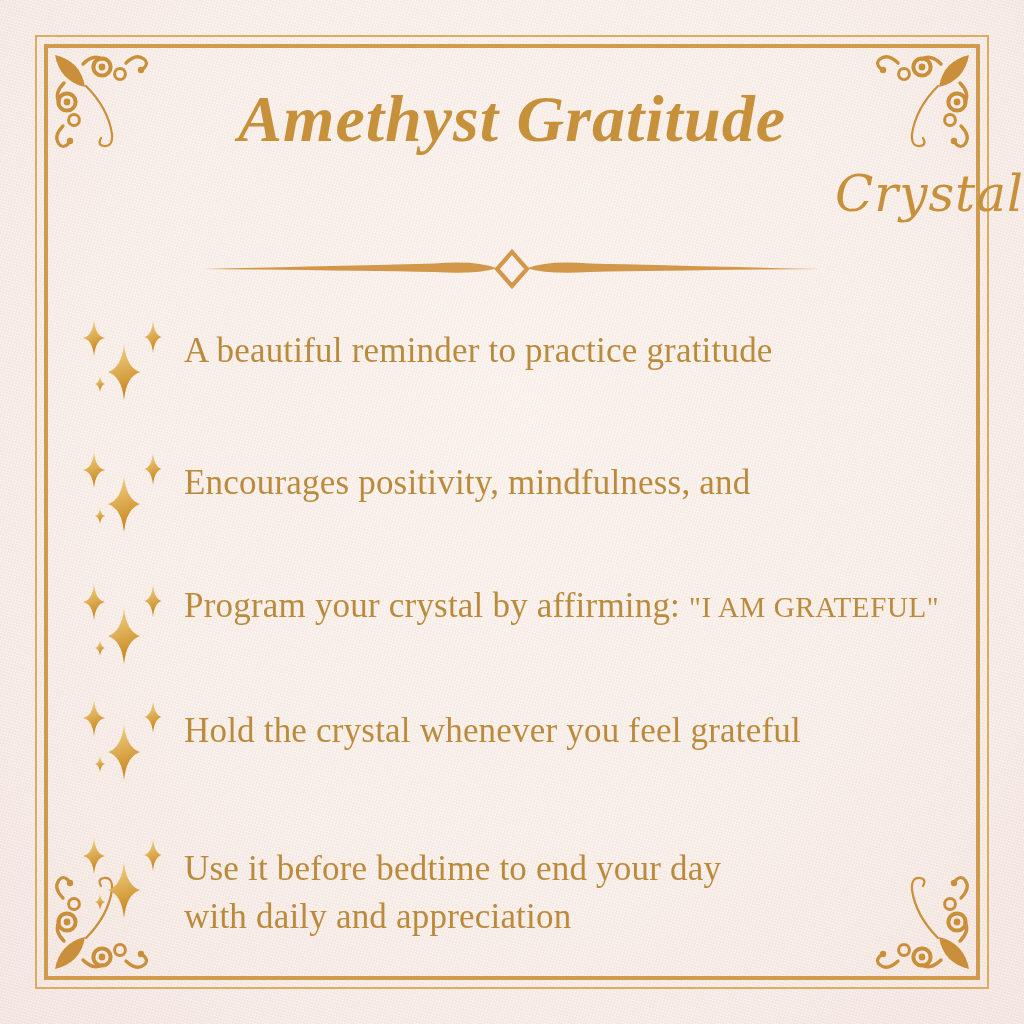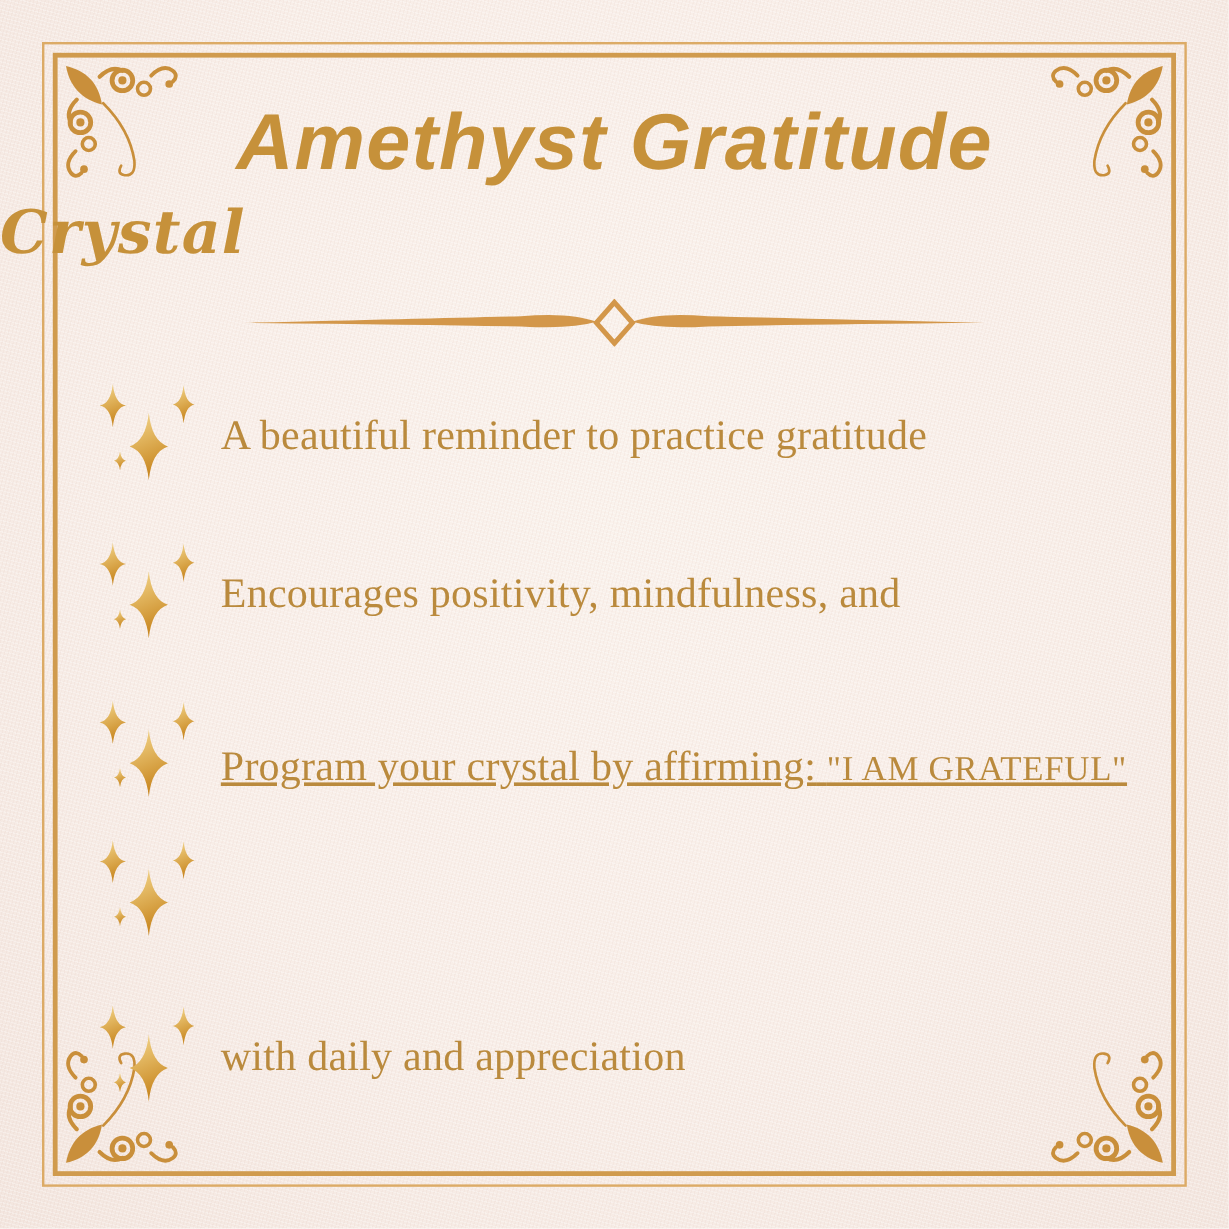--- a/index.html
+++ b/index.html
@@ -25,42 +25,42 @@
   }
   
   .corner{position:absolute;width:112px;height:112px;}
   .corner.tl{left:50px;top:50px;}
   .corner.tr{right:50px;top:50px;transform:scaleX(-1);}
   .corner.bl{left:50px;bottom:50px;transform:scaleY(-1);}
   .corner.br{right:50px;bottom:50px;transform:scale(-1,-1);}
   
   .title-line1{
     position:absolute;left:0;right:0;top:84px;text-align:center;
-    font-family:Liberation Sans, sans-serif;font-style:italic;font-weight:700;
+    font-family:Liberation Serif, serif;font-style:italic;font-weight:700;
     font-size:66px;color:#c6913a;letter-spacing:1px;line-height:1.05;
   }
   .title-line2{
-    position:absolute;left:0;right:0;top:168px;text-align:left;
-    font-family:"DejaVu Serif", serif;font-style:italic;font-weight:700;
+    position:absolute;left:0;right:0;top:168px;text-align:right;
+    font-family:"DejaVu Serif", serif;font-style:italic;font-weight:400;
     font-size:50px;color:#c6913a;letter-spacing:1px;line-height:1.05;
   }
   .divider{position:absolute;left:202px;top:249px;width:620px;height:40px;}
   
   .row{position:absolute;left:72px;right:34px;}
   .row .spark{position:absolute;left:0;top:0;width:100px;height:96px;}
   .row .txt{
-    position:absolute;left:112px;top:25px;right:0;
+    position:absolute;left:112px;top:13px;right:0;
     font-size:35px;line-height:48px;color:#ba8a3d;letter-spacing:0.2px;
   }
   .row .txt .line{white-space:nowrap;}
   .affirm{
     font-size:29px;letter-spacing:0.6px;color:#ba8a3d;
   }
   .r1{top:314px;} .r2{top:446px;} .r3{top:578px;} .r4{top:694px;} .r5{top:832px;}
-  .r3 .txt{top:37px;text-decoration:underline;}
+  .r3 .txt{top:4px;}
   svg{display:block;}
   .defs{position:absolute;width:0;height:0;}
 </style>
 </head>
 <body>
 
 <svg class="defs" aria-hidden="true">
   <defs>
     <linearGradient id="gold-grad" x1="0" y1="0" x2="0.25" y2="1">
       <stop offset="0" stop-color="#f5d98f"></stop>
@@ -158,25 +158,27 @@
     <div class="txt">
       <div class="line"><span>Program your crystal by affirming:</span> <span class="affirm">"I AM GRATEFUL"</span></div>
     </div>
   </div>
 
   <div class="row r4">
     <svg class="spark">
         <use href="#spk-cluster"></use>
       </svg>
     <div class="txt">
+      <div class="line">Hold the crystal whenever you feel grateful</div>
     </div>
   </div>
 
   <div class="row r5">
     <svg class="spark">
         <use href="#spk-cluster"></use>
       </svg>
     <div class="txt">
+      <div class="line">Use it before bedtime to end your day</div>
       <div class="line">with daily and appreciation</div>
     </div>
   </div>
 
 </div>
 
 </body></html>

